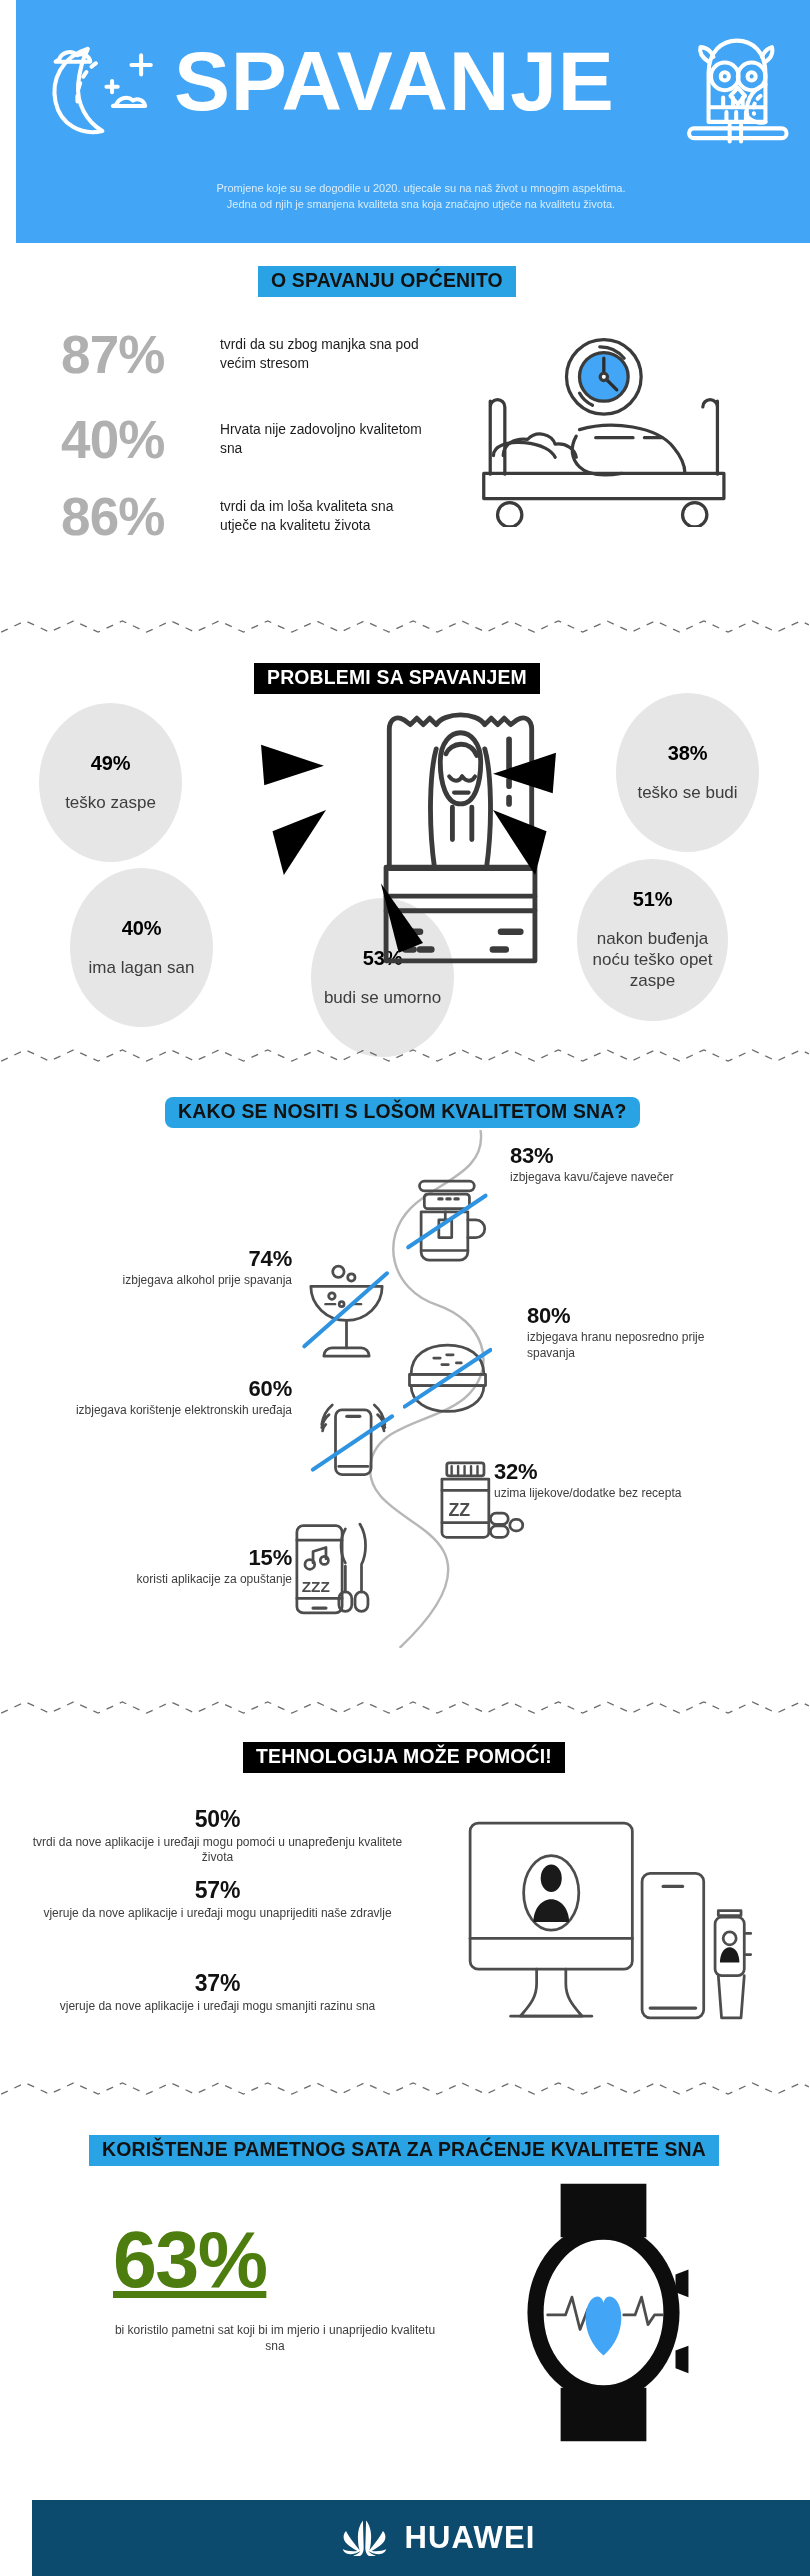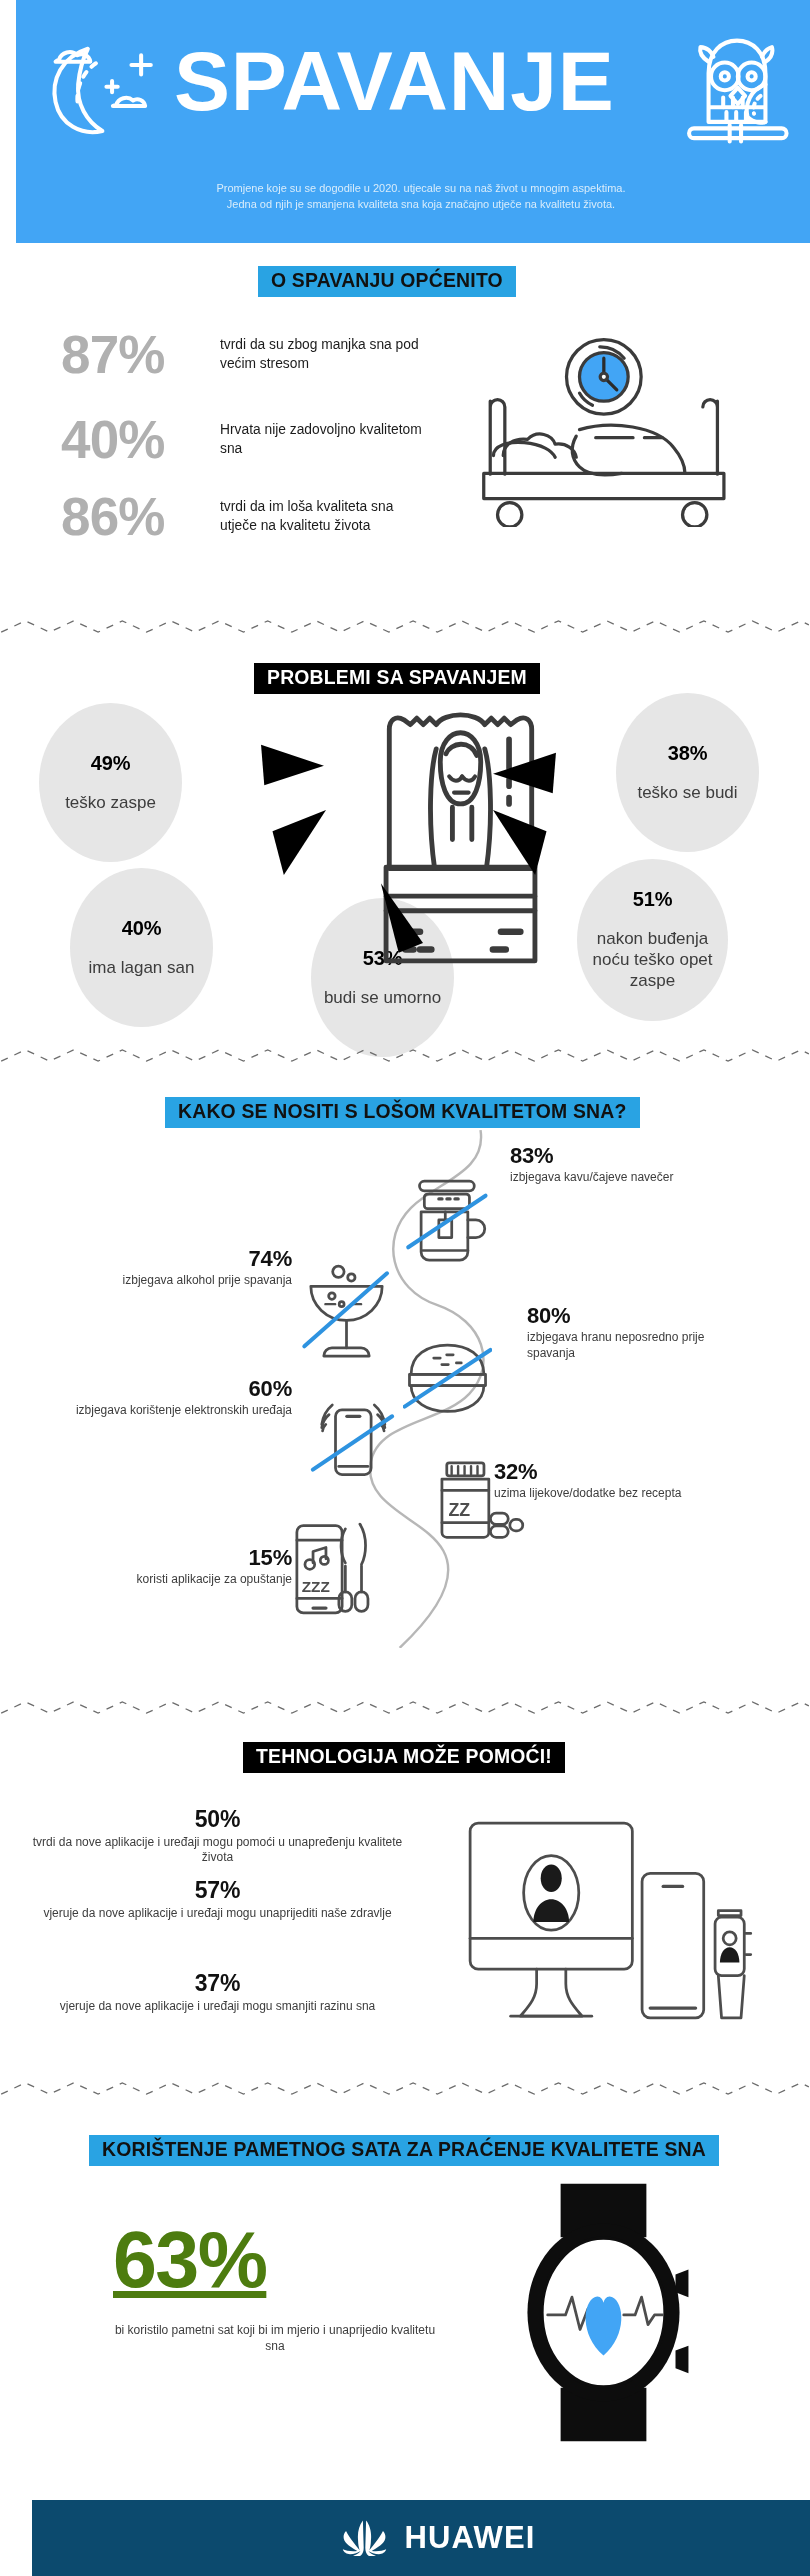--- a/index.html
+++ b/index.html
@@ -114,21 +114,21 @@
     padding: 0 6.5px;
   }
   #b0 { left: 39px;  top: 703px; width: 143px; height: 159px; }
   #b1 { left: 616px; top: 693px; width: 143px; height: 159px; }
   #b2 { left: 70px;  top: 868px; width: 143px; height: 159px; }
   #b3 { left: 577px; top: 859px; width: 151px; height: 162px; }
   #b4 { left: 311px; top: 898px; width: 143px; height: 159px; }
   .person-bed { position: absolute; left: 339px; top: 702px; }
 
   
-  #sec3-head { left: 165px; top: 1097px; }
+  #sec3-head { left: 165px; top: 1097px; border-radius: 8px; }
   .wave-wrap { position: absolute; left: 267px; top: 1130px; }
   .s3-item { position: absolute; }
   .s3-pct {
     font-size: 22px;
     font-weight: 700;
     color: #111111;
     line-height: 1.12;
     letter-spacing: -0.2px;
   }
   .s3-lbl {

